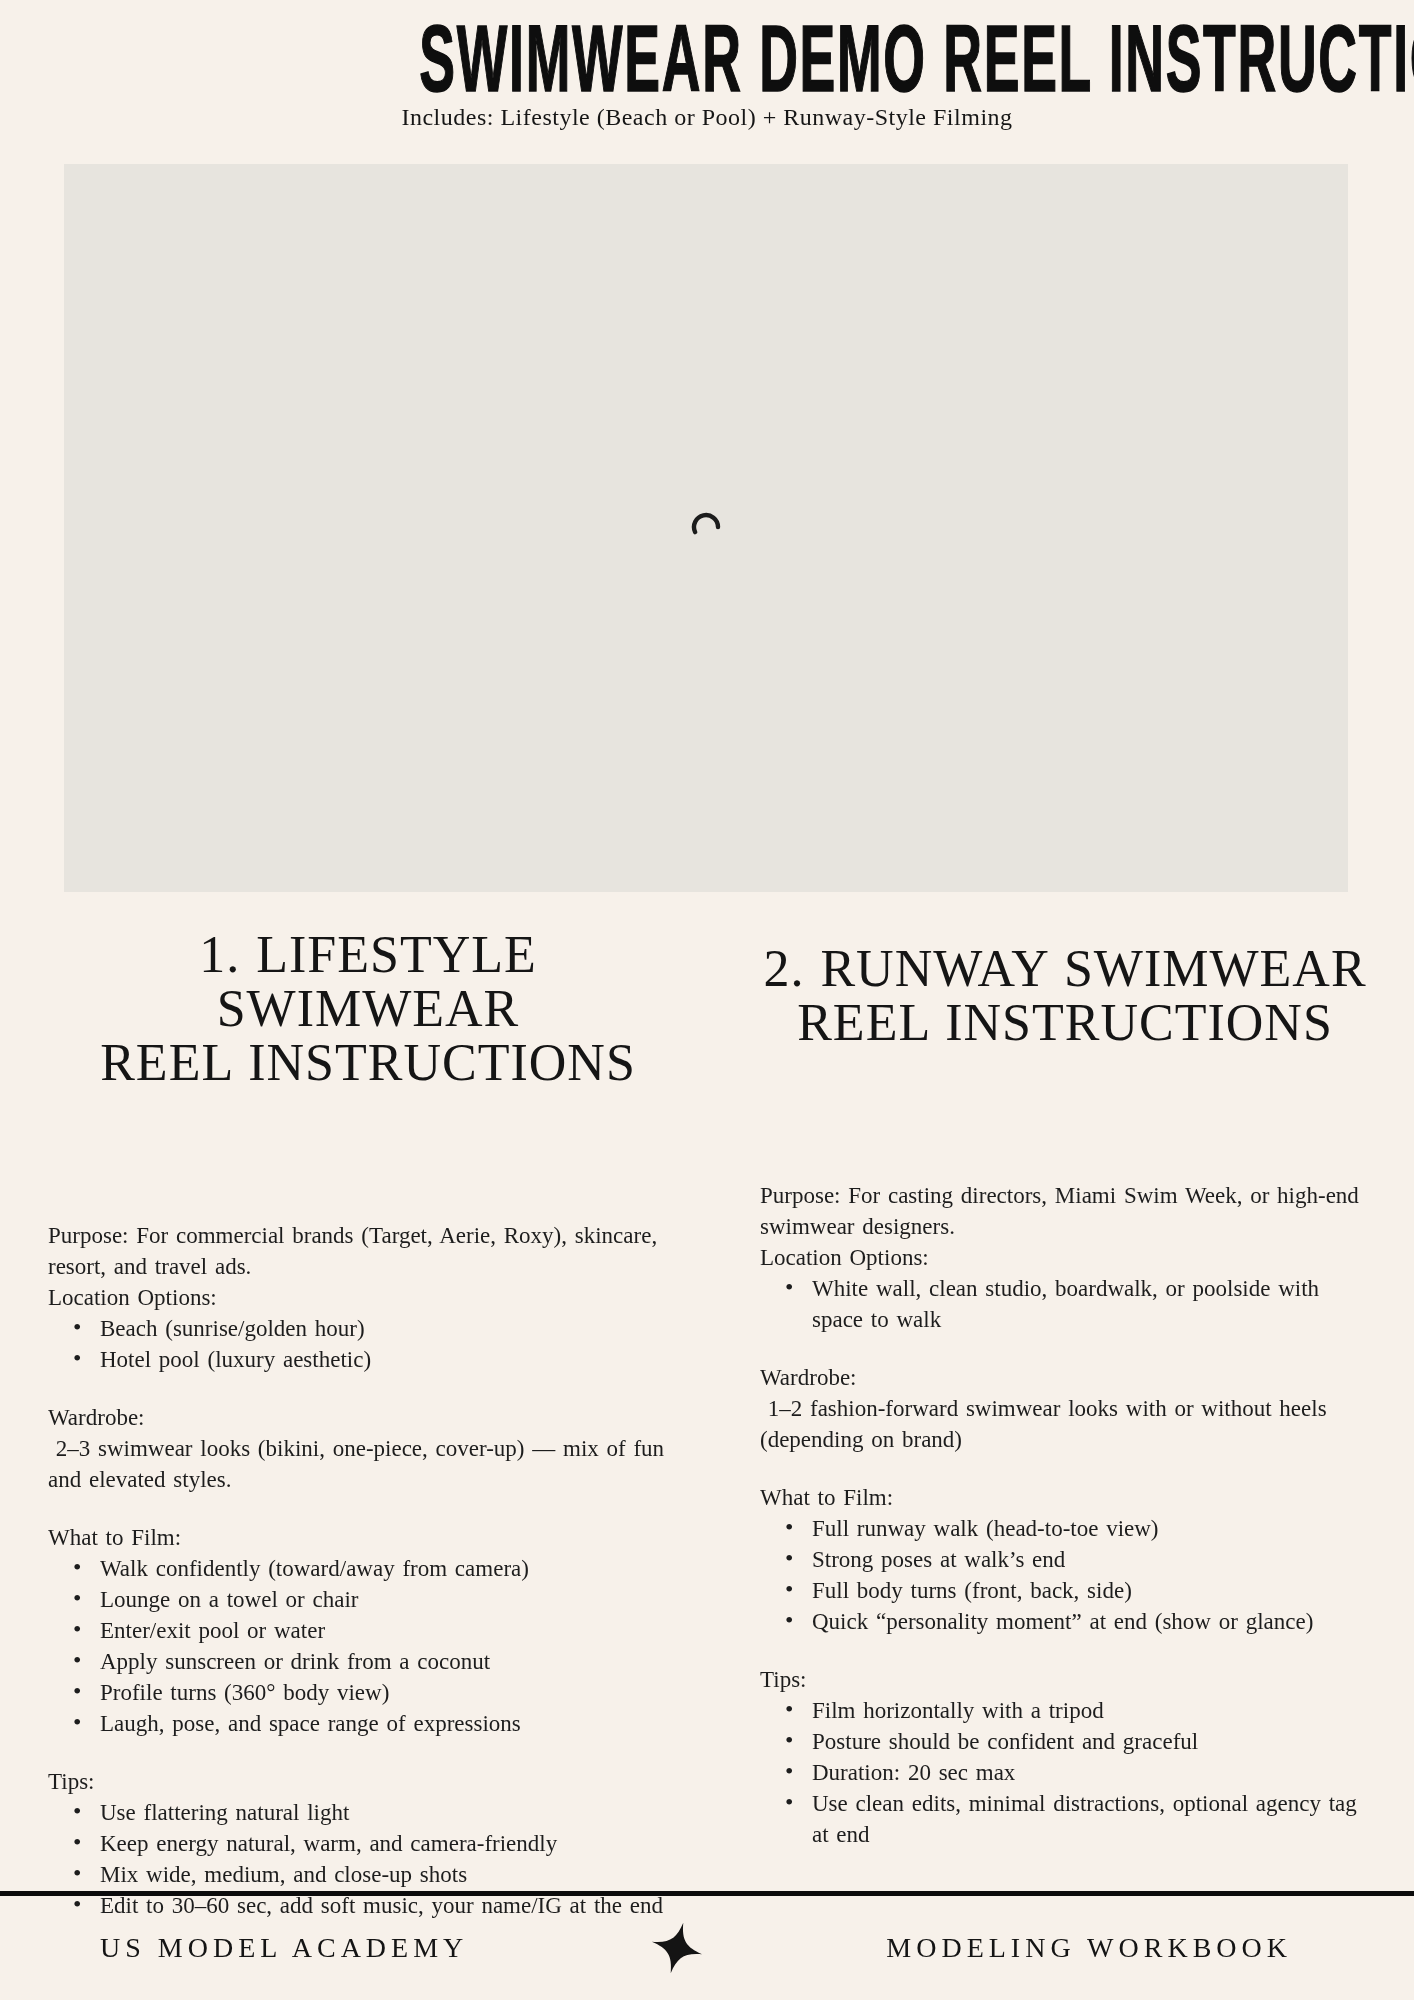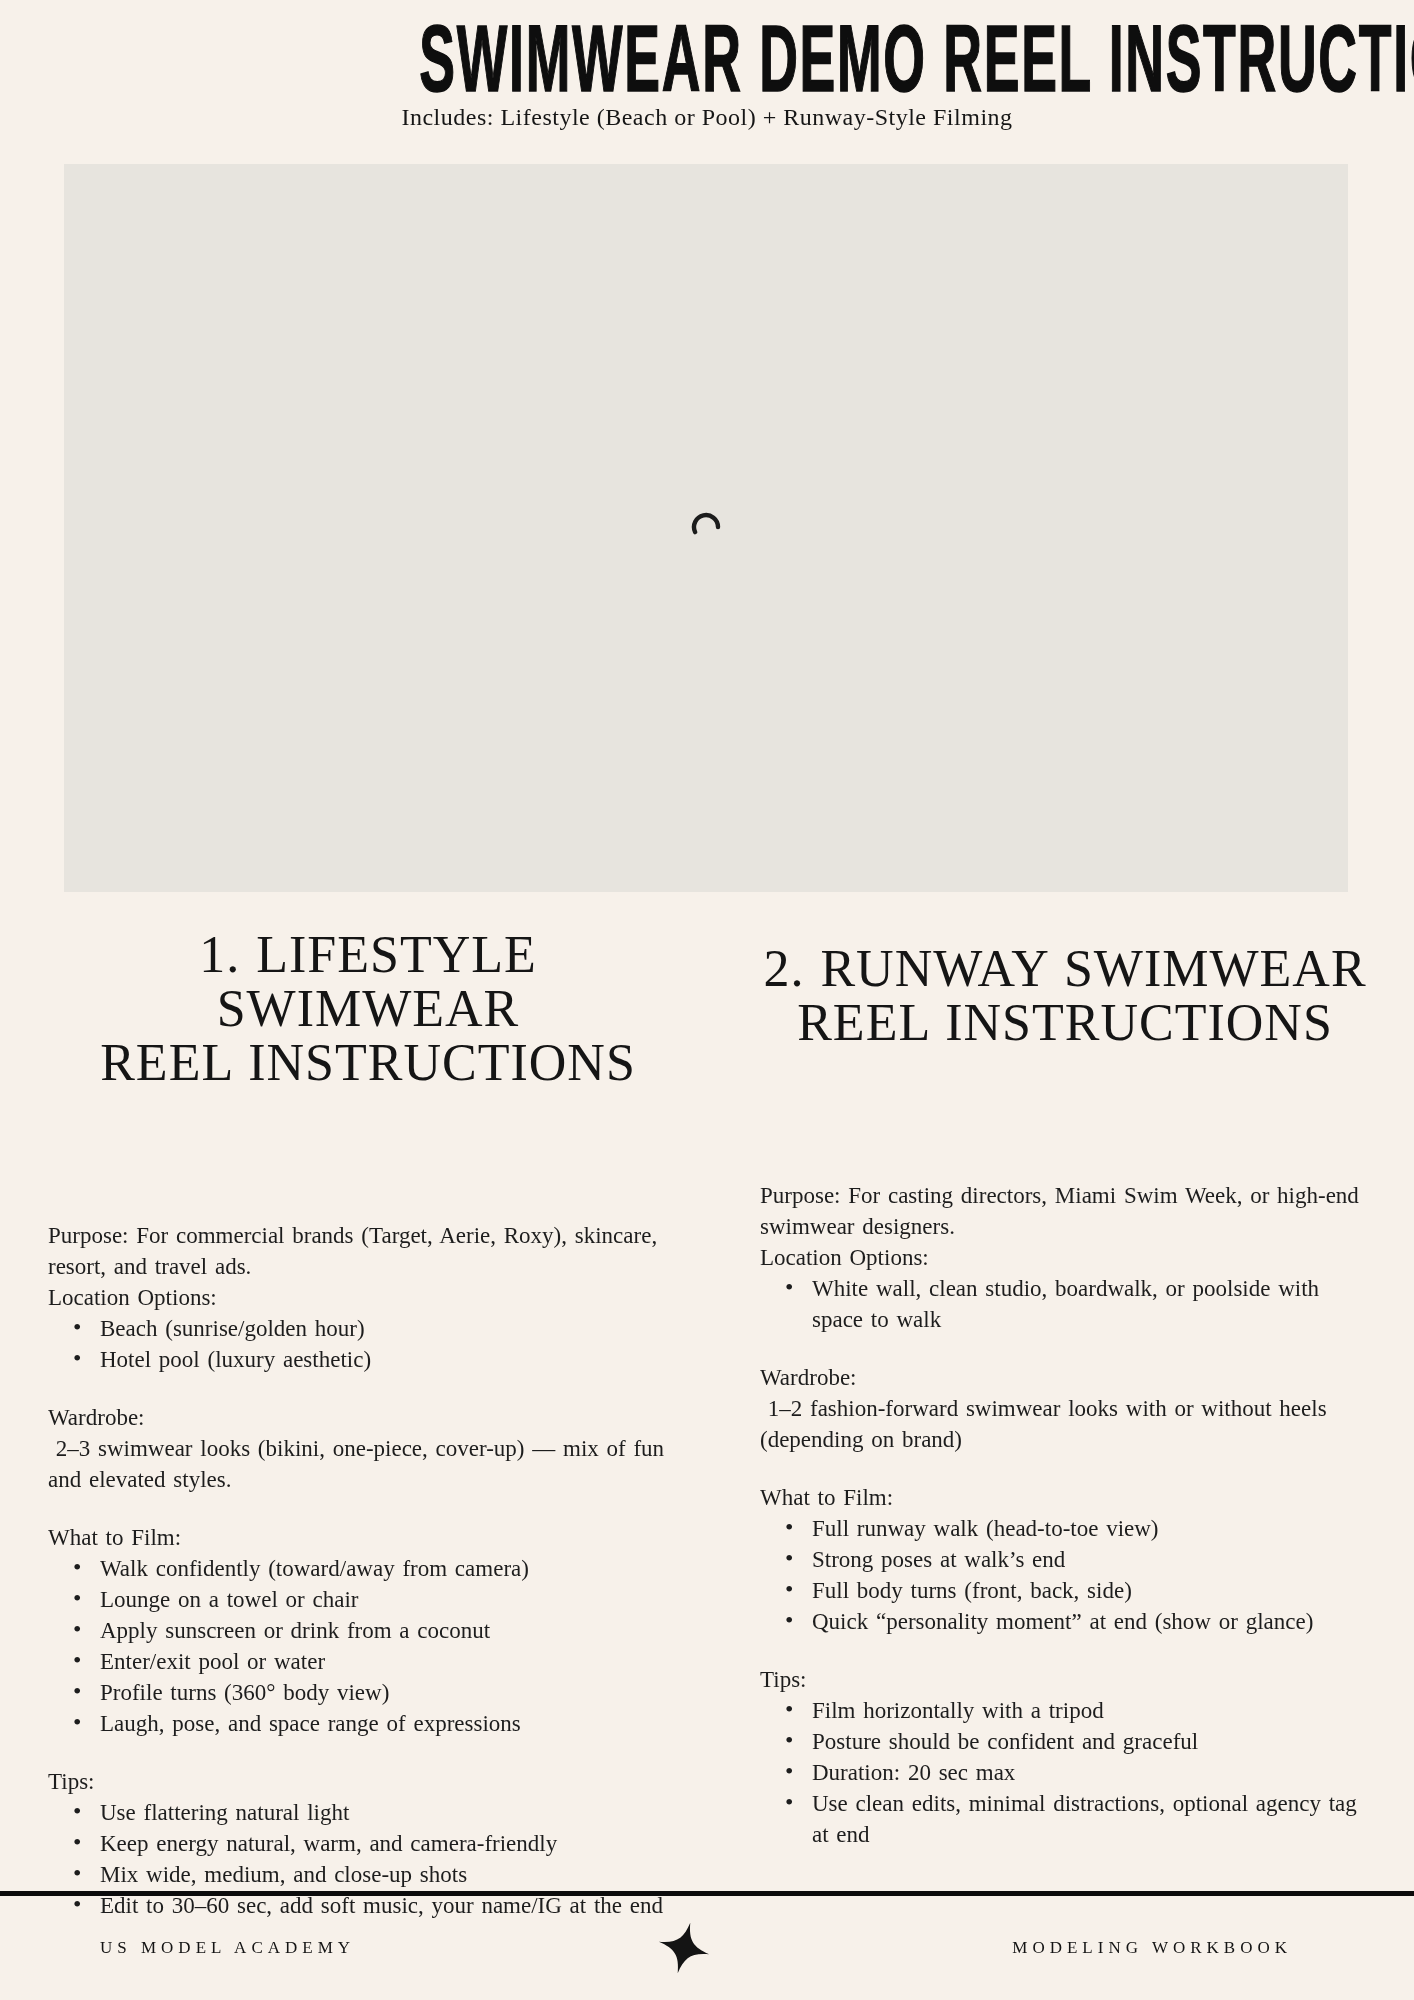--- a/index.html
+++ b/index.html
@@ -75,21 +75,21 @@
   .spacer{height:27px;}
   
   .footer-rule{
     position:absolute;left:0;top:1891px;
     width:100%;height:5px;background:#0c0c0c;
   }
   .footer-row{
     position:absolute;left:0;top:1896px;height:104px;width:100%;
     display:flex;align-items:center;justify-content:space-between;
     padding:0 122px 0 100px;box-sizing:border-box;
-    font-size:17px;letter-spacing:5px;color:#141414;
+    font-size:28px;letter-spacing:5px;color:#141414;
   }
   .footer-text{white-space:nowrap;}
   .star{display:block;width:54px;height:58px;}
 </style>
 </head>
 <body>
 
 <div class="page">
 
   <h1 class="title"><span class="title-inner">SWIMWEAR DEMO REEL INSTRUCTIONS</span></h1>
@@ -114,22 +114,22 @@
           <li>Hotel pool (luxury aesthetic)</li>
         </ul>
         <div class="spacer"></div>
         <p>Wardrobe:</p>
         <p> 2–3 swimwear looks (bikini, one-piece, cover-up) — mix of fun and elevated styles.</p>
         <div class="spacer"></div>
         <p>What to Film:</p>
         <ul>
           <li>Walk confidently (toward/away from camera)</li>
           <li>Lounge on a towel or chair</li>
+          <li>Enter/exit pool or water</li>
           <li>Apply sunscreen or drink from a coconut</li>
-          <li>Enter/exit pool or water</li>
           <li>Profile turns (360° body view)</li>
           <li>Laugh, pose, and space range of expressions</li>
         </ul>
         <div class="spacer"></div>
         <p>Tips:</p>
         <ul>
           <li>Use flattering natural light</li>
           <li>Keep energy natural, warm, and camera-friendly</li>
           <li>Mix wide, medium, and close-up shots</li>
           <li>Edit to 30–60 sec, add soft music, your name/IG at the end</li>

